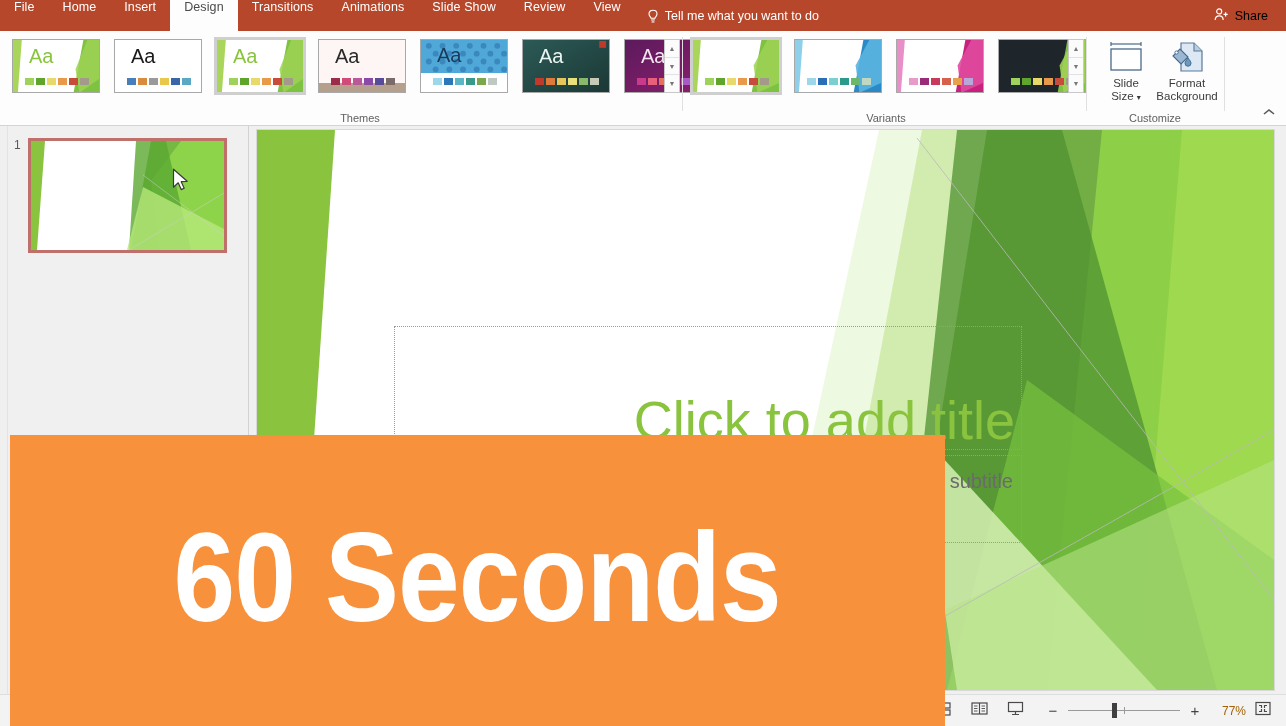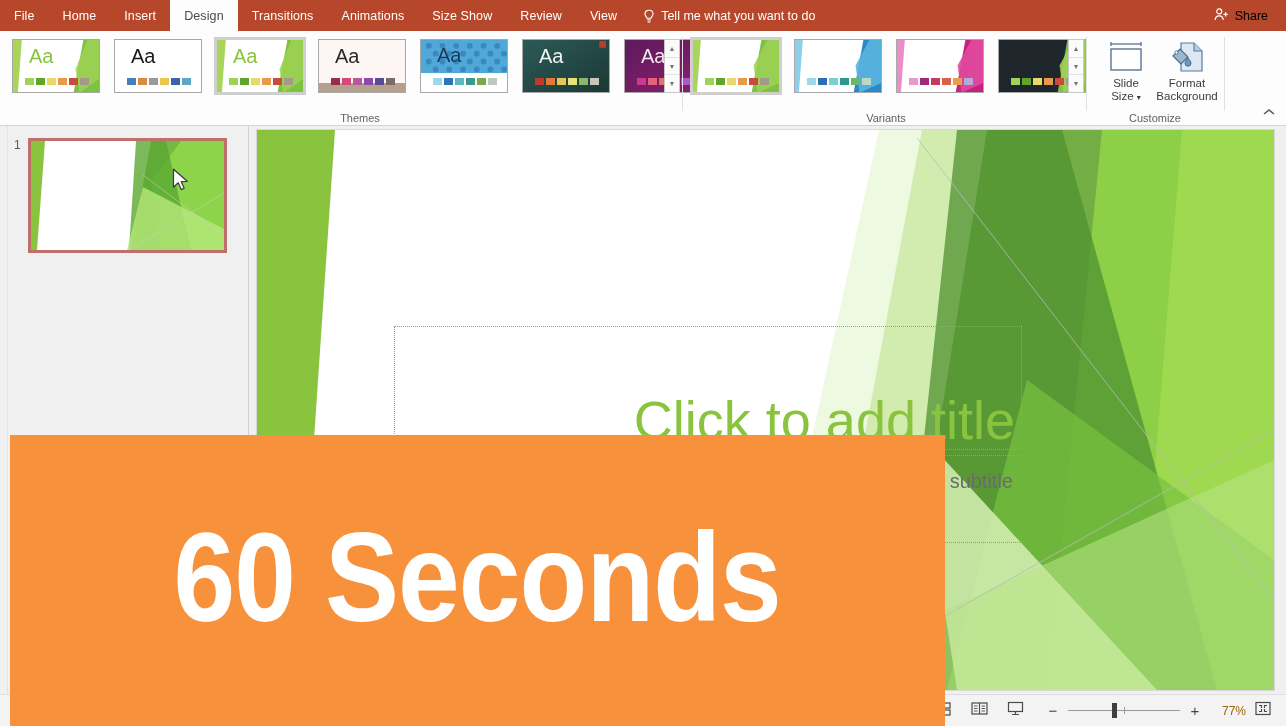--- a/index.html
+++ b/index.html
@@ -17,21 +17,21 @@
   }
 
   
   .tabbar {
     position: absolute; left: 0; top: 0;
     width: 1286px; height: 31px;
     background: #b7472a;
     display: flex; align-items: stretch;
   }
   .tab {
-    display: flex; align-items: center;
+    display: flex; align-items: flex-start;
     padding: 0 14px;
     color: #ffffff;
     font-size: 12.5px;
     letter-spacing: .1px;
     height: 31px;
     white-space: nowrap;
   }
   .tab.active {
     background: #fdfdfd;
     color: #4a4a4a;
@@ -244,21 +244,21 @@
     <div class="tab active">
         <span>Design</span>
       </div>
     <div class="tab">
         <span>Transitions</span>
       </div>
     <div class="tab">
         <span>Animations</span>
       </div>
     <div class="tab">
-        <span>Size Show</span>
+        <span>Slide Show</span>
       </div>
     <div class="tab">
         <span>Review</span>
       </div>
     <div class="tab">
         <span>View</span>
       </div>
 
     <div class="tellme">
       <span class="bulb">

